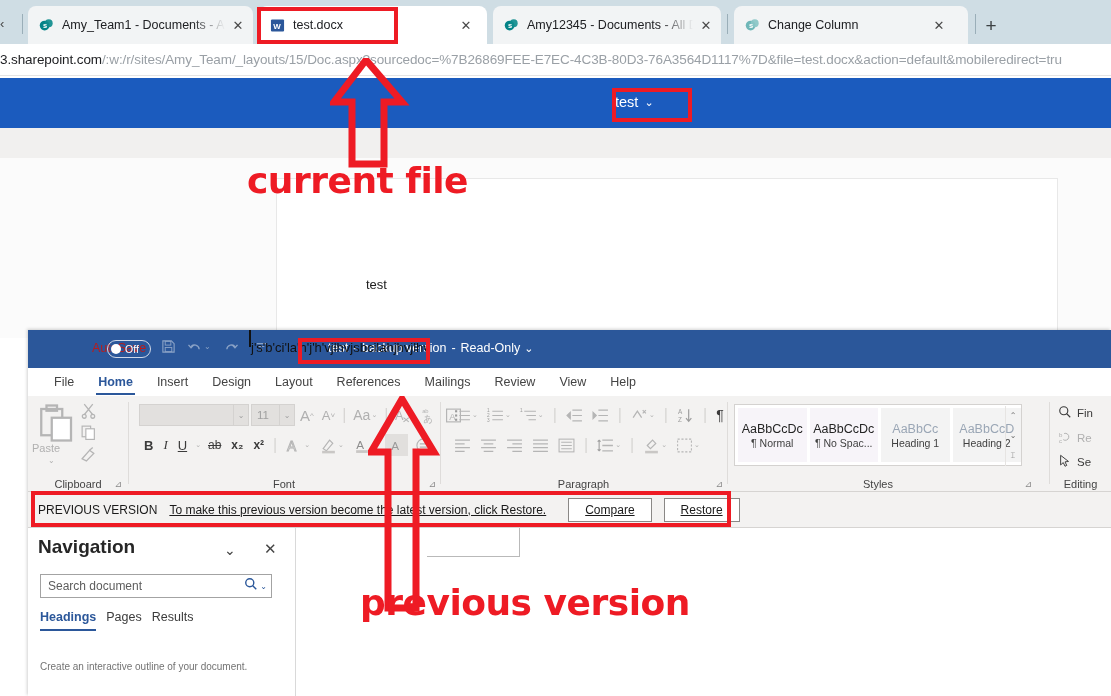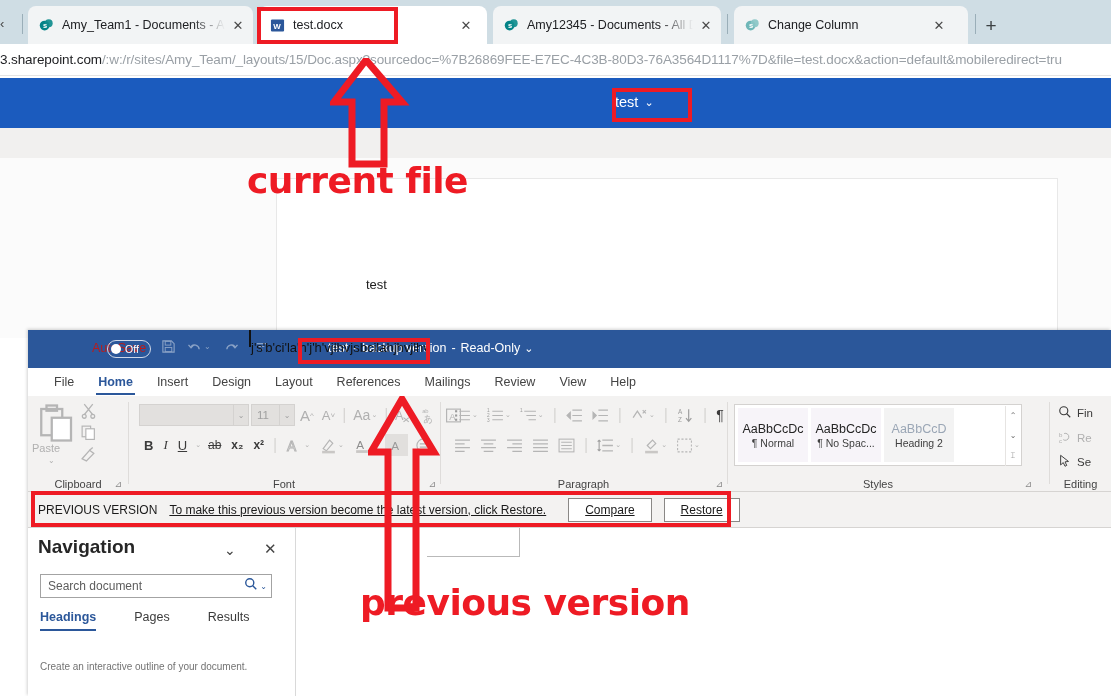--- a/index.html
+++ b/index.html
@@ -226,21 +226,21 @@
   }
   .nav-chev { position: absolute; left: 196px; top: 14px; font-size: 14px; color: #444; }
   .nav-close { position: absolute; left: 236px; top: 12px; font-size: 15px; color: #444; }
   .nav-search {
     position: absolute; left: 12px; top: 46px; width: 232px; height: 24px;
     border: 1px solid #a3a3a3; display: flex; align-items: center;
     padding: 0 4px 0 7px;
   }
   .nav-search .ph { flex: 1; font-size: 12px; color: #5d5d5d; }
   .nav-tabs {
-    position: absolute; left: 12px; top: 82px; display: flex; gap: 38px;
+    position: absolute; left: 12px; top: 82px; display: flex; gap: 10px;
   }
   .nav-tab { font-size: 12.5px; color: #3b3b3b; padding-bottom: 7px; position: relative; }
   .nav-tab.sel { color: #2b579a; font-weight: bold; }
   .nav-tab.sel::after {
     content: ""; position: absolute; left: 0; right: 0; bottom: 0;
     height: 2.5px; background: #2b579a;
   }
   .nav-hint {
     position: absolute; left: 12px; top: 132px; width: 215px;
     font-size: 10px; color: #737373; line-height: 1.35;
@@ -638,20 +638,24 @@
 
       <div class="rgroup" style="left:700px;width:320px;">
         <div class="styles-box">
           <div class="style-item">
             <span class="prev">AaBbCcDc</span>
             <span class="nm">¶ Normal</span>
           </div>
           <div class="style-item">
             <span class="prev">AaBbCcDc</span>
             <span class="nm">¶ No Spac...</span>
+          </div>
+          <div class="style-item" style="background:#f3f3f3;">
+            <span class="prev hd">AaBbCc</span>
+            <span class="nm">Heading 1</span>
           </div>
           <div class="style-item" style="background:#f3f3f3;">
             <span class="prev hd">AaBbCcD</span>
             <span class="nm">Heading 2</span>
           </div>
           <div class="styles-scroll">
             <span>⌃</span>
             <span>⌄</span>
             <span>⌶</span>
           </div>

